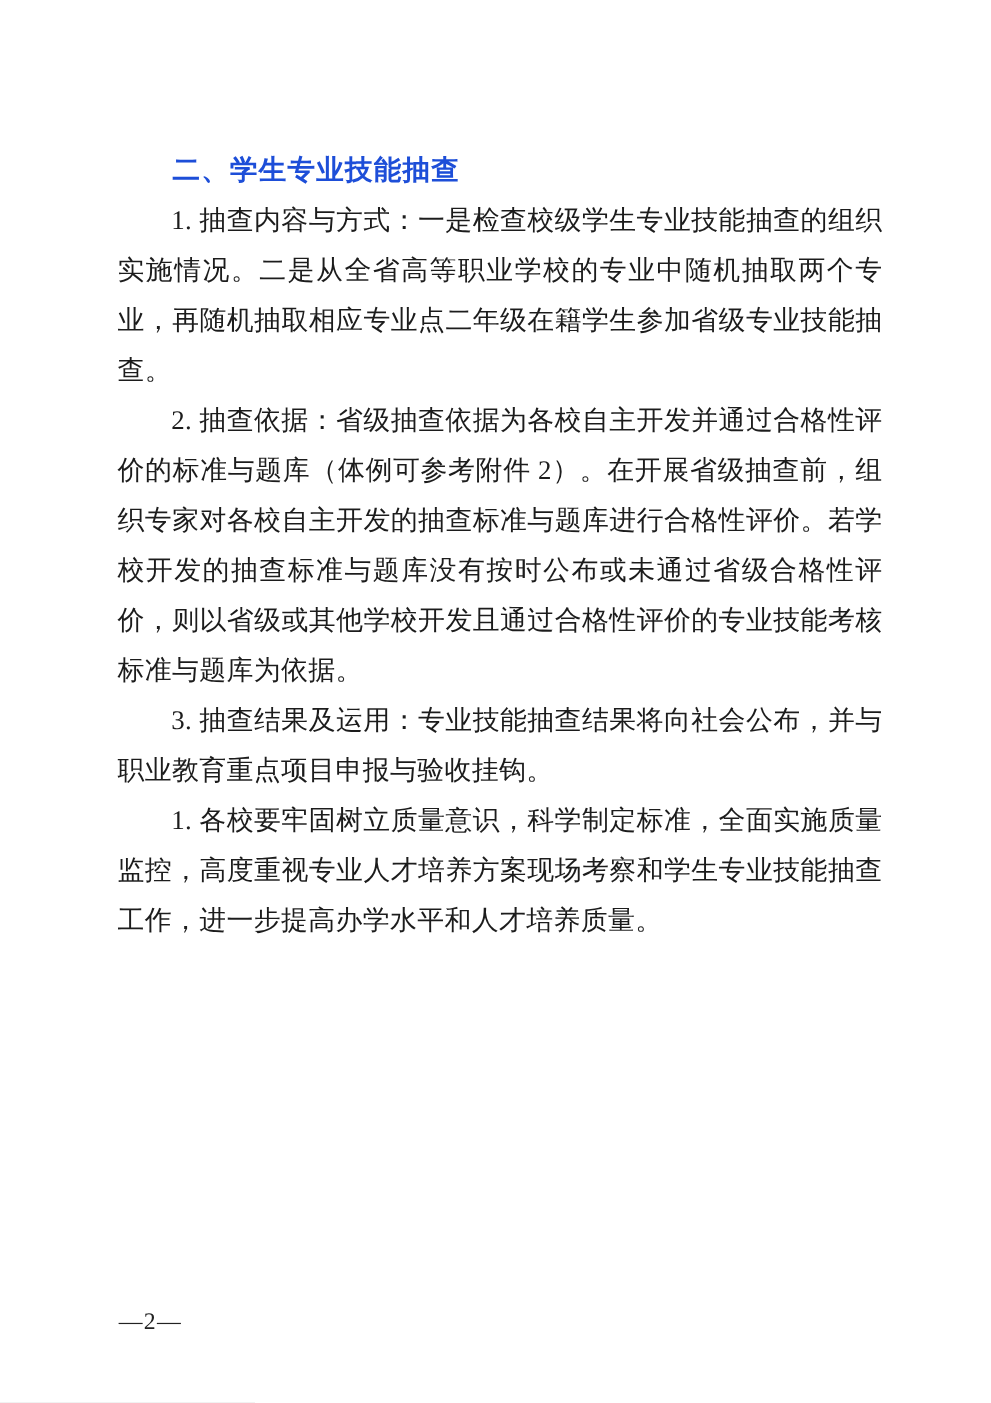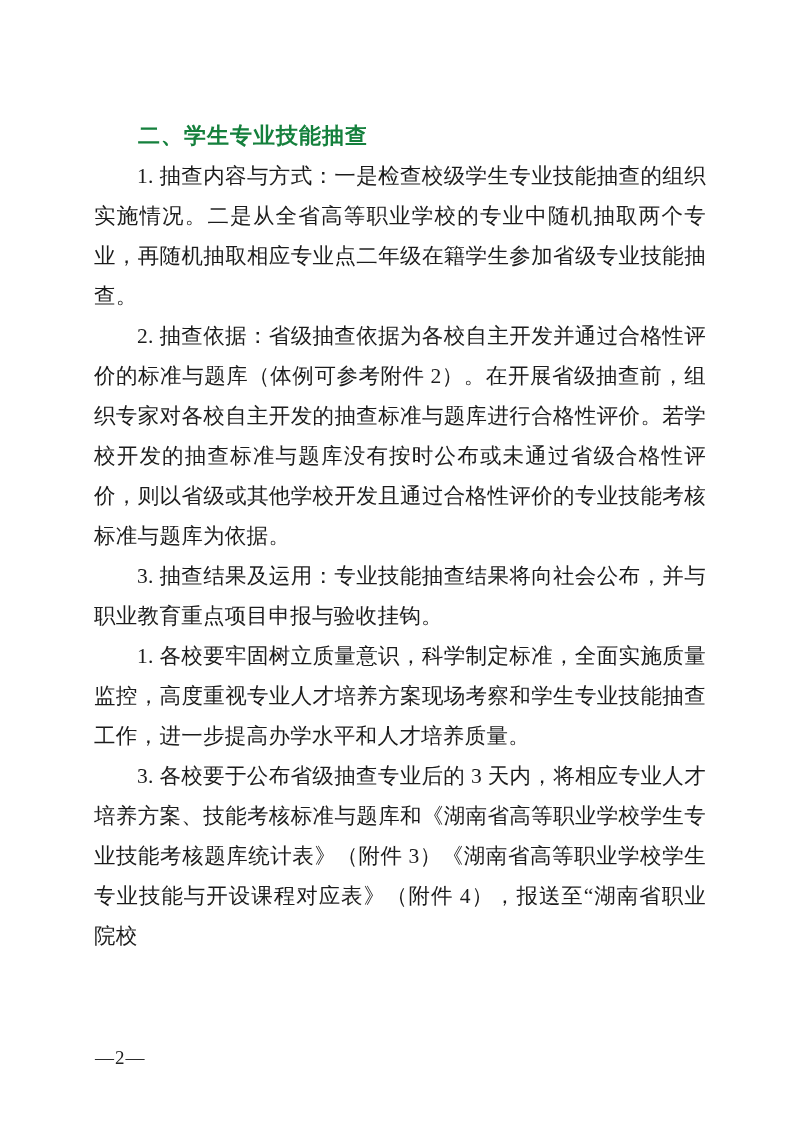--- a/index.html
+++ b/index.html
@@ -33,21 +33,21 @@
     letter-spacing: 0.3px;
     color: #1c1c1c;
   }
   .doc-heading {
     margin: 0;
     font-size: 22px;
     line-height: 40px;
     font-weight: bold;
     text-indent: 2em;
     font-family: "Liberation Sans", "DejaVu Sans", sans-serif;
-    color: #15803d;
+    color: #1d4ed8;
     letter-spacing: 1px;
   }
   .footer-pagenum {
     position: absolute;
     left: 95px;
     top: 1046px;
     font-size: 19px;
     line-height: 24px;
     font-family: "Liberation Serif", "DejaVu Serif", serif;
     color: #222222;
@@ -64,17 +64,16 @@
     <p class="doc-paragraph">1. 抽查内容与方式：一是检查校级学生专业技能抽查的组织实施情况。二是从全省高等职业学校的专业中随机抽取两个专业，再随机抽取相应专业点二年级在籍学生参加省级专业技能抽查。</p>
 
     <p class="doc-paragraph">2. 抽查依据：省级抽查依据为各校自主开发并通过合格性评价的标准与题库（体例可参考附件 2）。在开展省级抽查前，组织专家对各校自主开发的抽查标准与题库进行合格性评价。若学校开发的抽查标准与题库没有按时公布或未通过省级合格性评价，则以省级或其他学校开发且通过合格性评价的专业技能考核标准与题库为依据。</p>
 
     <p class="doc-paragraph">3. 抽查结果及运用：专业技能抽查结果将向社会公布，并与职业教育重点项目申报与验收挂钩。</p>
 
 
     <p class="doc-paragraph">1. 各校要牢固树立质量意识，科学制定标准，全面实施质量监控，高度重视专业人才培养方案现场考察和学生专业技能抽查工作，进一步提高办学水平和人才培养质量。</p>
 
 
-    <p class="doc-paragraph">3. 各校要于公布省级抽查专业后的 3 天内，将相应专业人才培养方案、技能考核标准与题库和《湖南省高等职业学校学生专业技能考核题库统计表》（附件 3）《湖南省高等职业学校学生专业技能与开设课程对应表》（附件 4），报送至“湖南省职业院校</p>
   </div>
 
   <div class="footer-pagenum">—2—</div>
 </div>
 
 </body></html>

